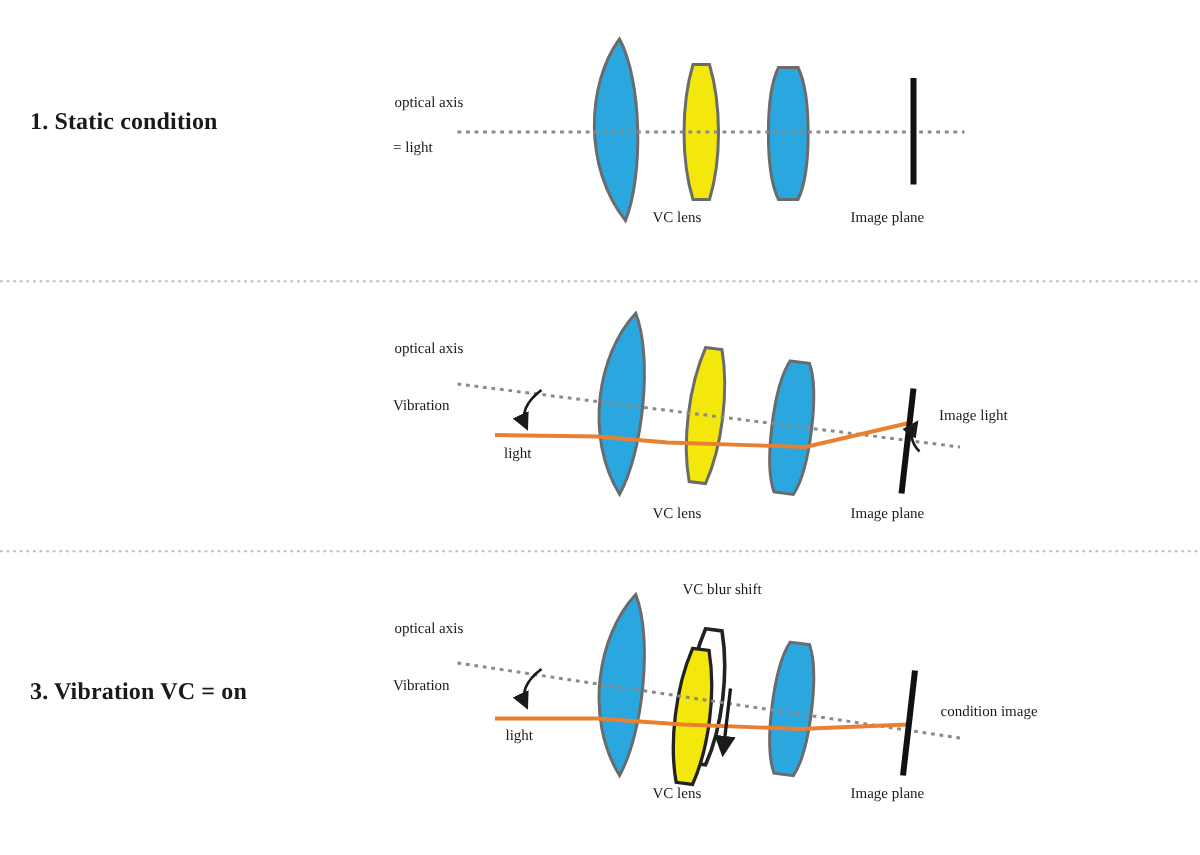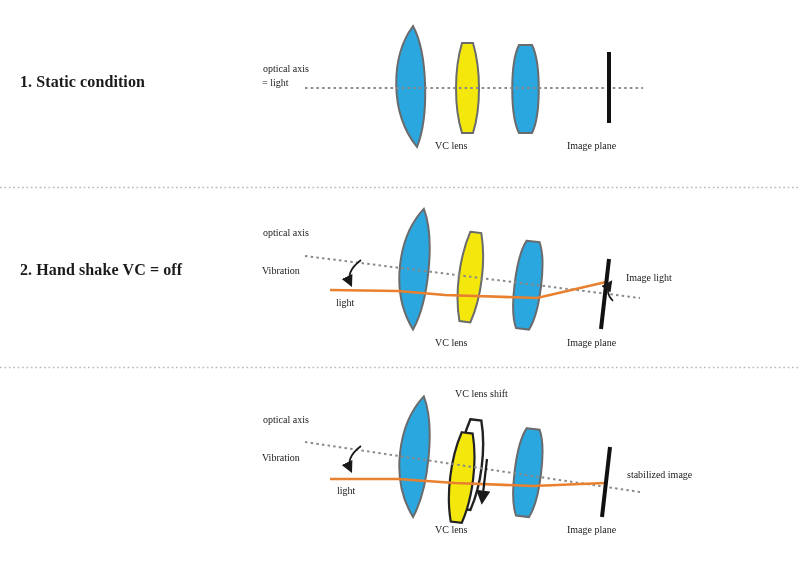--- a/index.html
+++ b/index.html
@@ -61,33 +61,33 @@
       <path d="M361,446 Q345,458 351,471" marker-end="url(#ah)" style="fill:none;stroke:#1a1a1a;stroke-width:1.8"></path>
       <line x1="487" y1="459" x2="482" y2="502" marker-end="url(#ah)" style="stroke:#1a1a1a;stroke-width:2.2"></line>
     </g>
 
     <line x1="0" y1="187.5" x2="800" y2="187.5" style="stroke:var(--separator-gray,#BDBDBD);stroke-width:1.4;stroke-dasharray:1.8 2.6"></line>
     <line x1="0" y1="367.5" x2="800" y2="367.5" style="stroke:var(--separator-gray,#BDBDBD);stroke-width:1.4;stroke-dasharray:1.8 2.6"></line>
   </svg>
 
   <div class="txt row-title" style="left:20px;top:73px">1. Static condition</div>
   <div class="txt dlabel" style="left:263px;top:63px">optical axis</div>
-  <div class="txt dlabel" style="left:262px;top:77px">= light</div>
+  <div class="txt dlabel" style="left:262px;top:93px">= light</div>
   <div class="txt dlabel" style="left:435px;top:140px">VC lens</div>
   <div class="txt dlabel" style="left:567px;top:140px">Image plane</div>
 
-  <div class="txt row-title" style="left:20px;top:261px">2. Hand shake VC = off</div>
   <div class="txt dlabel" style="left:263px;top:227px">optical axis</div>
   <div class="txt dlabel" style="left:262px;top:265px">Vibration</div>
   <div class="txt dlabel" style="left:336px;top:297px">light</div>
   <div class="txt dlabel" style="left:626px;top:272px">Image light</div>
   <div class="txt dlabel" style="left:435px;top:337px">VC lens</div>
   <div class="txt dlabel" style="left:567px;top:337px">Image plane</div>
 
-  <div class="txt dlabel" style="left:455px;top:388px">VC lens shift</div>
+  <div class="txt row-title" style="left:20px;top:453px">3. Vibration VC = on</div>
+  <div class="txt dlabel" style="left:455px;top:388px">VC blur shift</div>
   <div class="txt dlabel" style="left:263px;top:414px">optical axis</div>
   <div class="txt dlabel" style="left:262px;top:452px">Vibration</div>
   <div class="txt dlabel" style="left:337px;top:485px">light</div>
-  <div class="txt dlabel" style="left:627px;top:469px">stabilized image</div>
+  <div class="txt dlabel" style="left:627px;top:469px">condition image</div>
   <div class="txt dlabel" style="left:435px;top:524px">VC lens</div>
   <div class="txt dlabel" style="left:567px;top:524px">Image plane</div>
 
 </div>
 
 </body></html>

